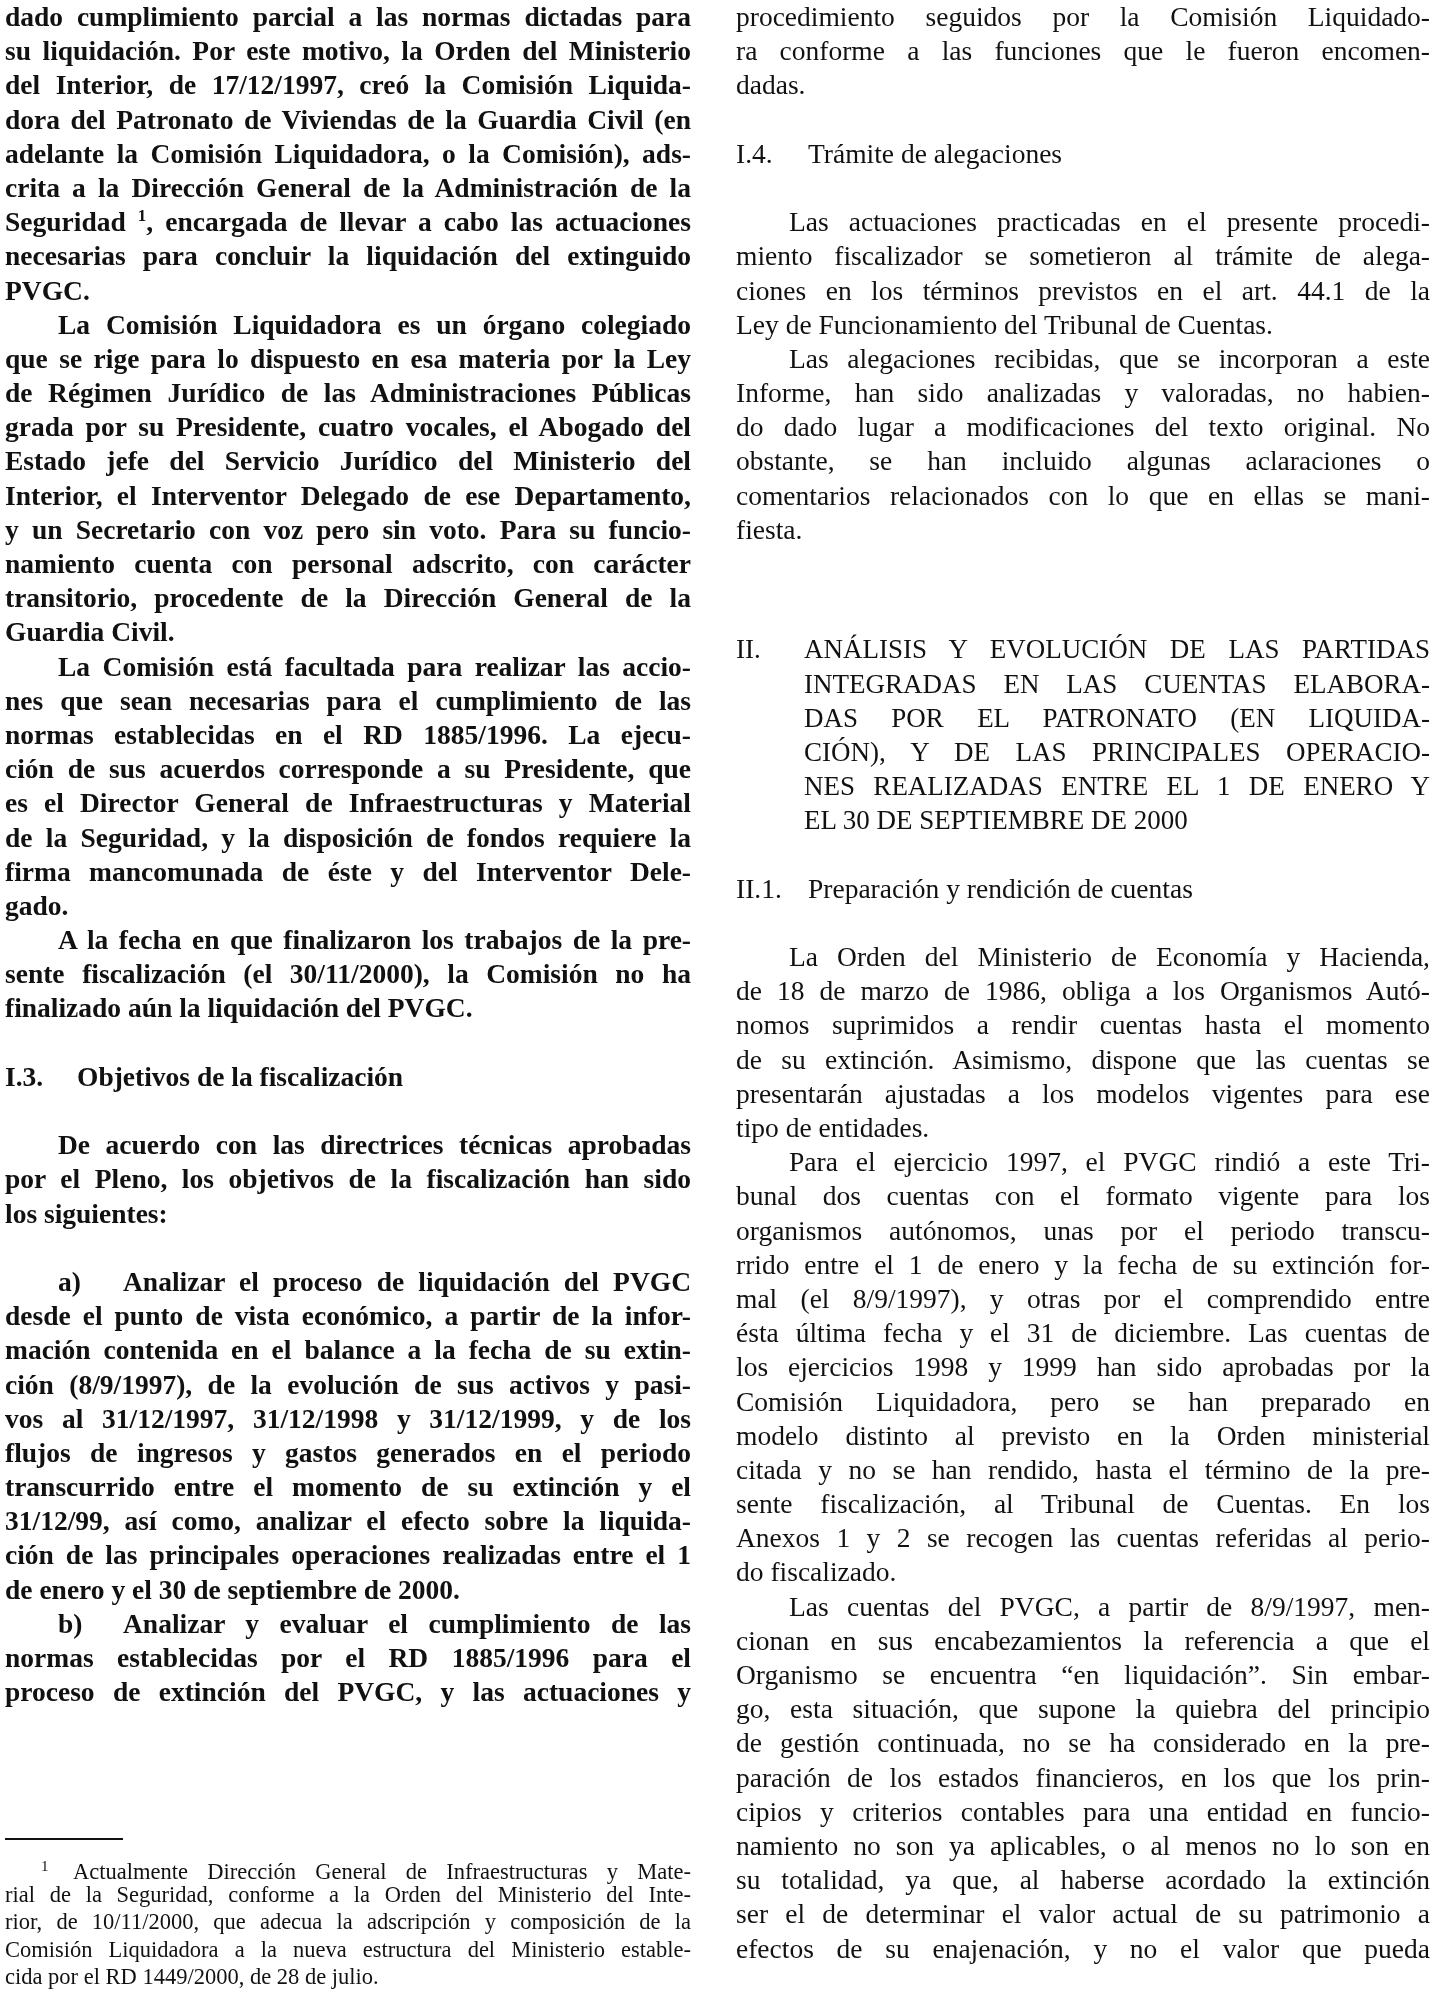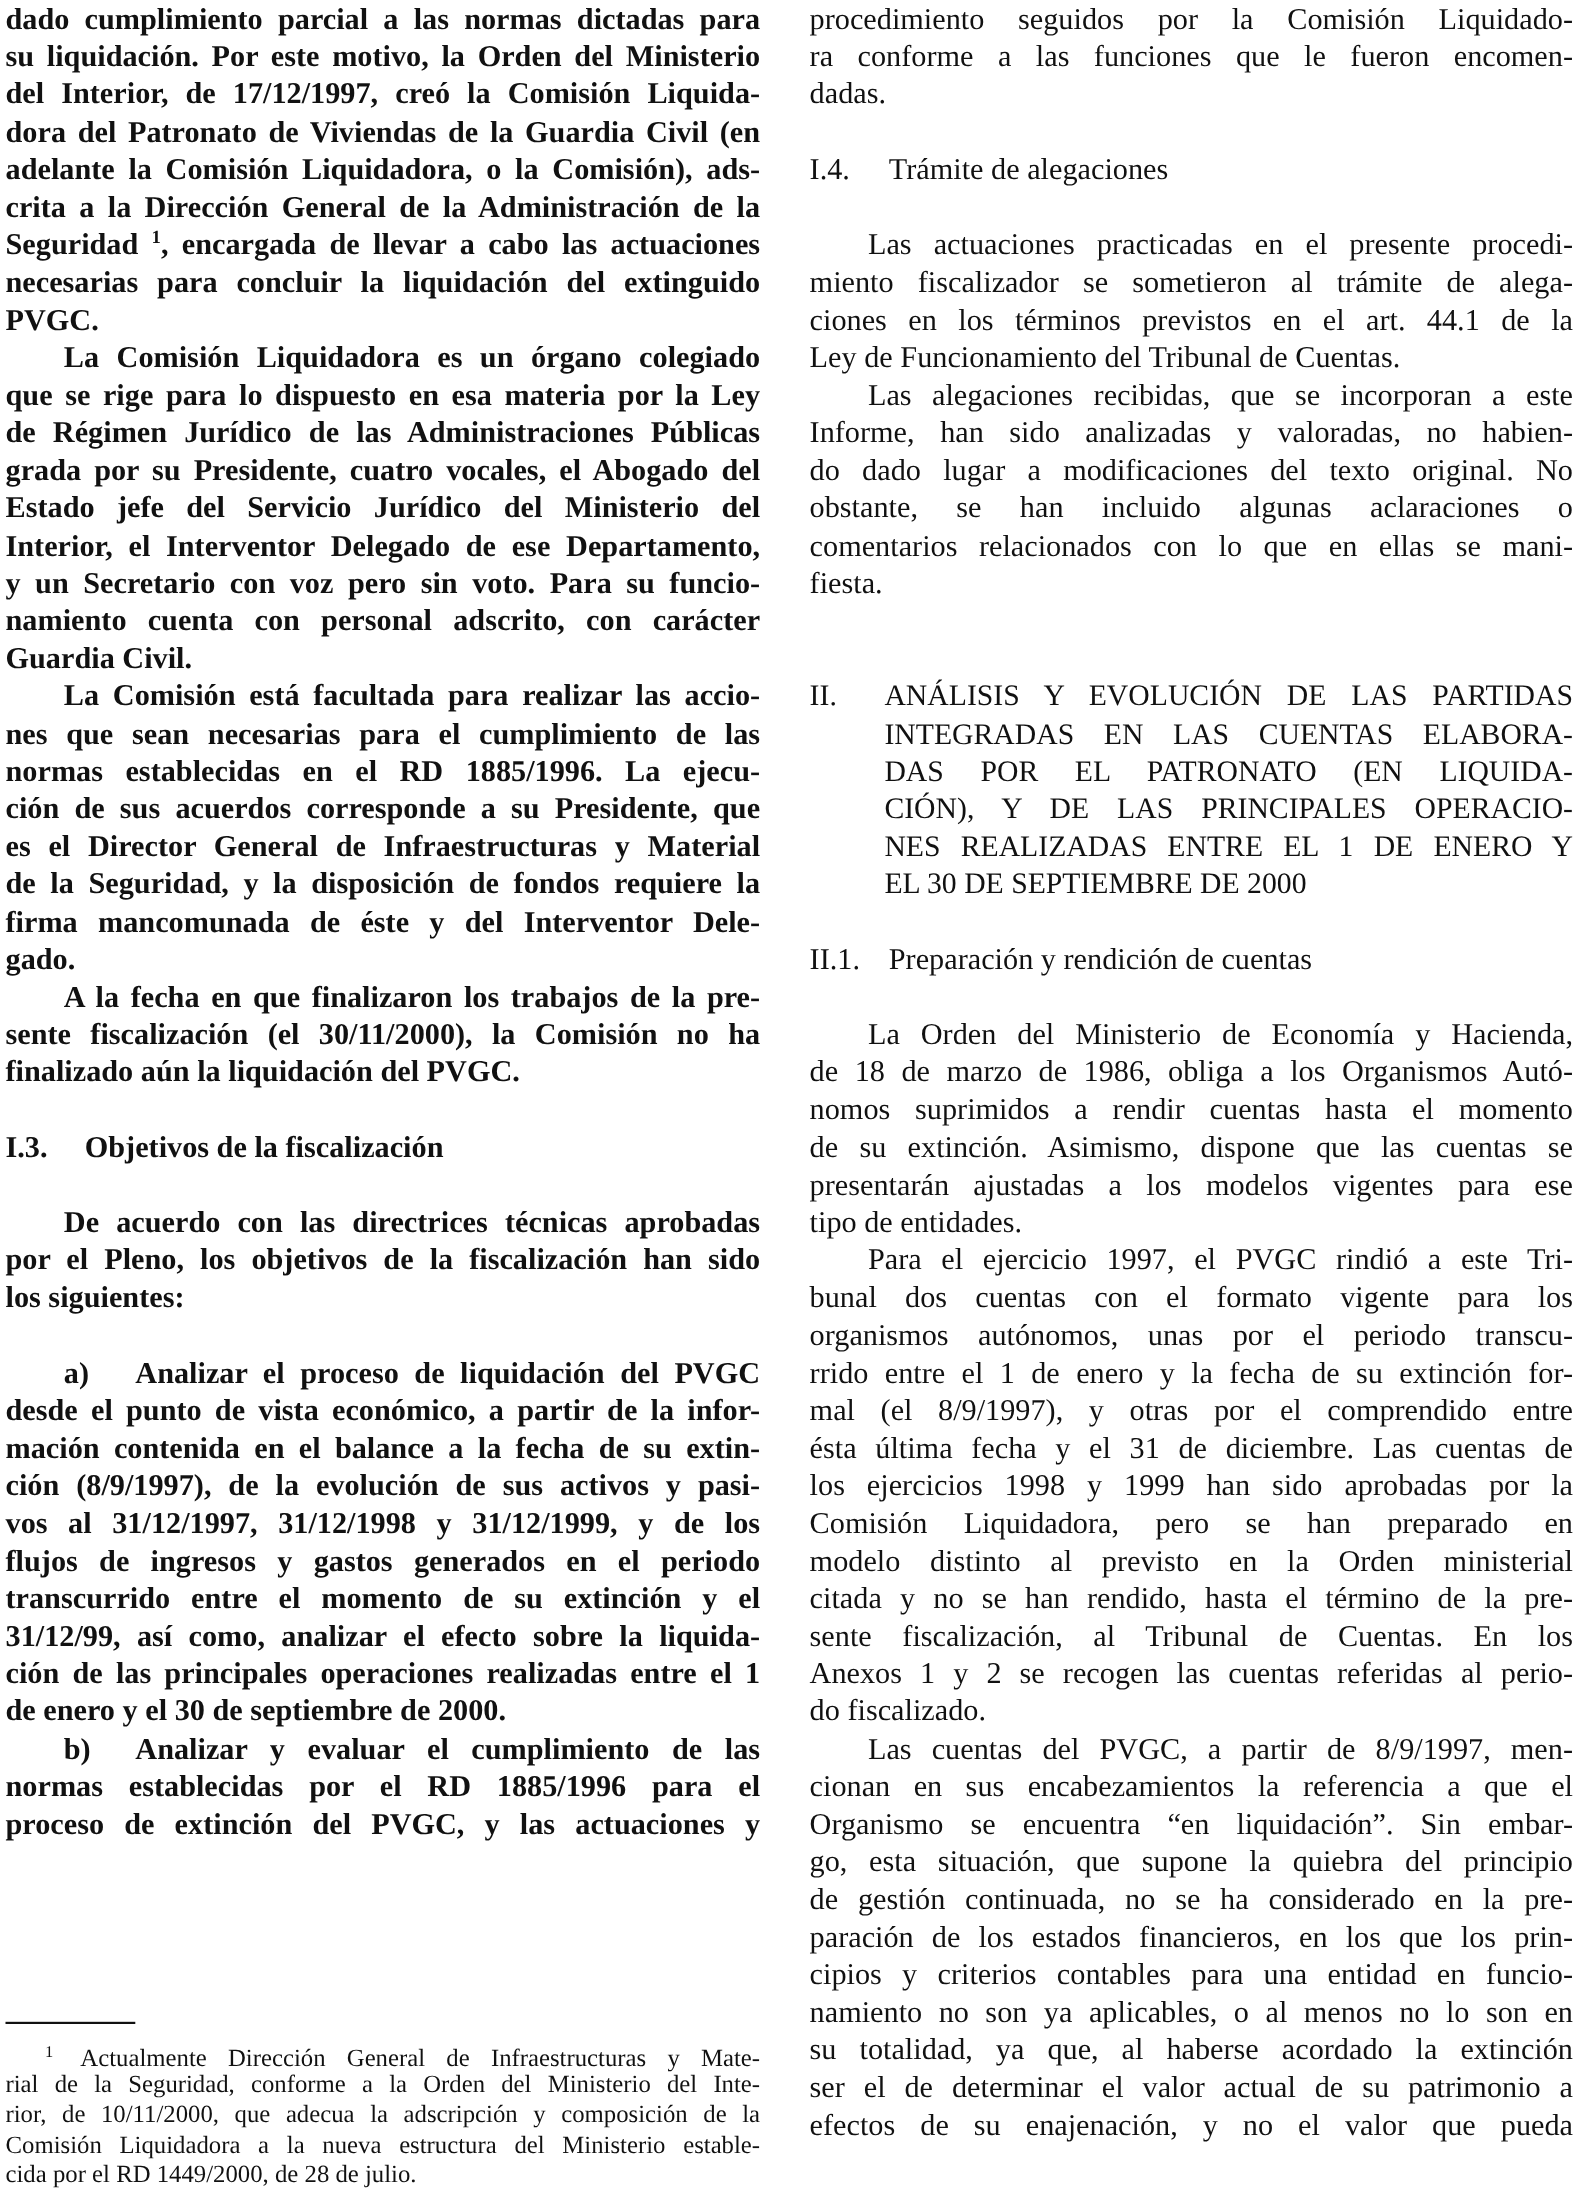--- a/index.html
+++ b/index.html
@@ -11,21 +11,21 @@
   .line { display:block; height:34.2px; line-height:34.2px; font-size:27.5px;
           white-space:nowrap; text-align:justify; text-align-last:justify; }
   .line.last { text-align-last:left; }
   .indent { padding-left:53px; }
   .blank { height:34.2px; }
   .heading { display:block; height:34.2px; line-height:34.2px; font-size:27.5px; white-space:nowrap; }
   .heading .num { display:inline-block; width:72px; }
   .caps-head { font-size:27px; }
   .caps-head .line { font-size:27px; }
   .caps-head .hnum { position:absolute; left:0; }
-  .caps-block { position:relative; padding-left:68px; }
+  .caps-block { position:relative; padding-left:68px;margin-top:17px; }
   sup { font-size:17px; line-height:0; vertical-align:10px; }
   .fn-rule { position:absolute; left:5px; width:118px; height:2px; background:#111; }
   .fn { position:absolute; left:5px; width:686px; }
   .fn .line { height:27.6px; line-height:27.6px; font-size:22.5px; }
   .fn .fnnum { display:inline-block; font-size:15px; vertical-align:8px; width:32px; padding-left:36px; }
 </style>
 </head>
 <body>
 
 <div class="col col-left">
@@ -43,20 +43,21 @@
 
   <div>
     <span class="line indent">La Comisión Liquidadora es un órgano colegiado</span>
     <span class="line">que se rige para lo dispuesto en esa materia por la Ley</span>
     <span class="line">de Régimen Jurídico de las Administraciones Públicas</span>
     <span class="line">grada por su Presidente, cuatro vocales, el Abogado del</span>
     <span class="line">Estado jefe del Servicio Jurídico del Ministerio del</span>
     <span class="line">Interior, el Interventor Delegado de ese Departamento,</span>
     <span class="line">y un Secretario con voz pero sin voto. Para su funcio-</span>
     <span class="line">namiento cuenta con personal adscrito, con carácter</span>
+    <span class="line">transitorio, procedente de la Dirección General de la</span>
     <span class="line last">Guardia Civil.</span>
   </div>
 
   <div>
     <span class="line indent">La Comisión está facultada para realizar las accio-</span>
     <span class="line">nes que sean necesarias para el cumplimiento de las</span>
     <span class="line">normas establecidas en el RD 1885/1996. La ejecu-</span>
     <span class="line">ción de sus acuerdos corresponde a su Presidente, que</span>
     <span class="line">es el Director General de Infraestructuras y Material</span>
     <span class="line">de la Seguridad, y la disposición de fondos requiere la</span>

